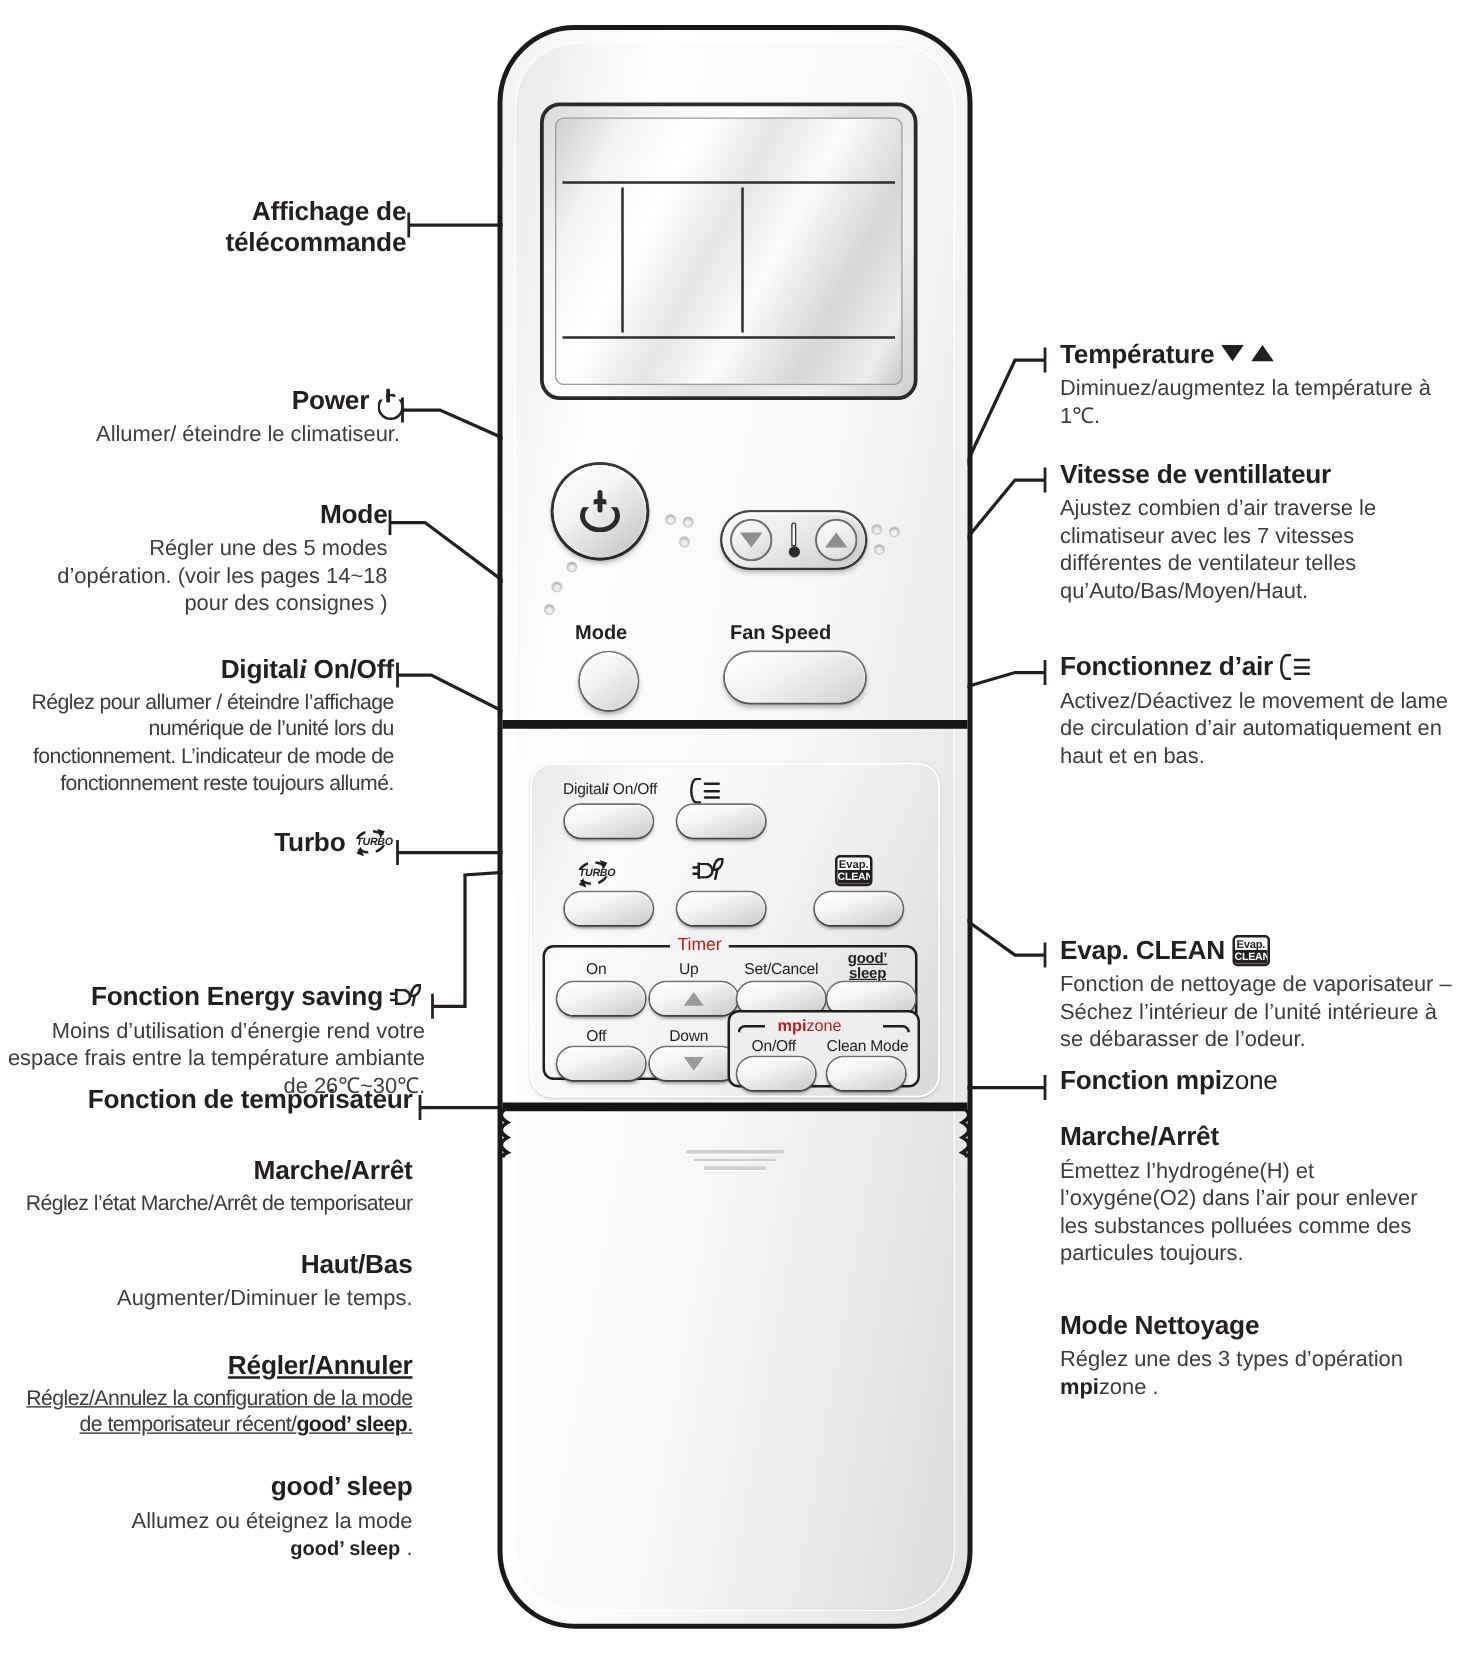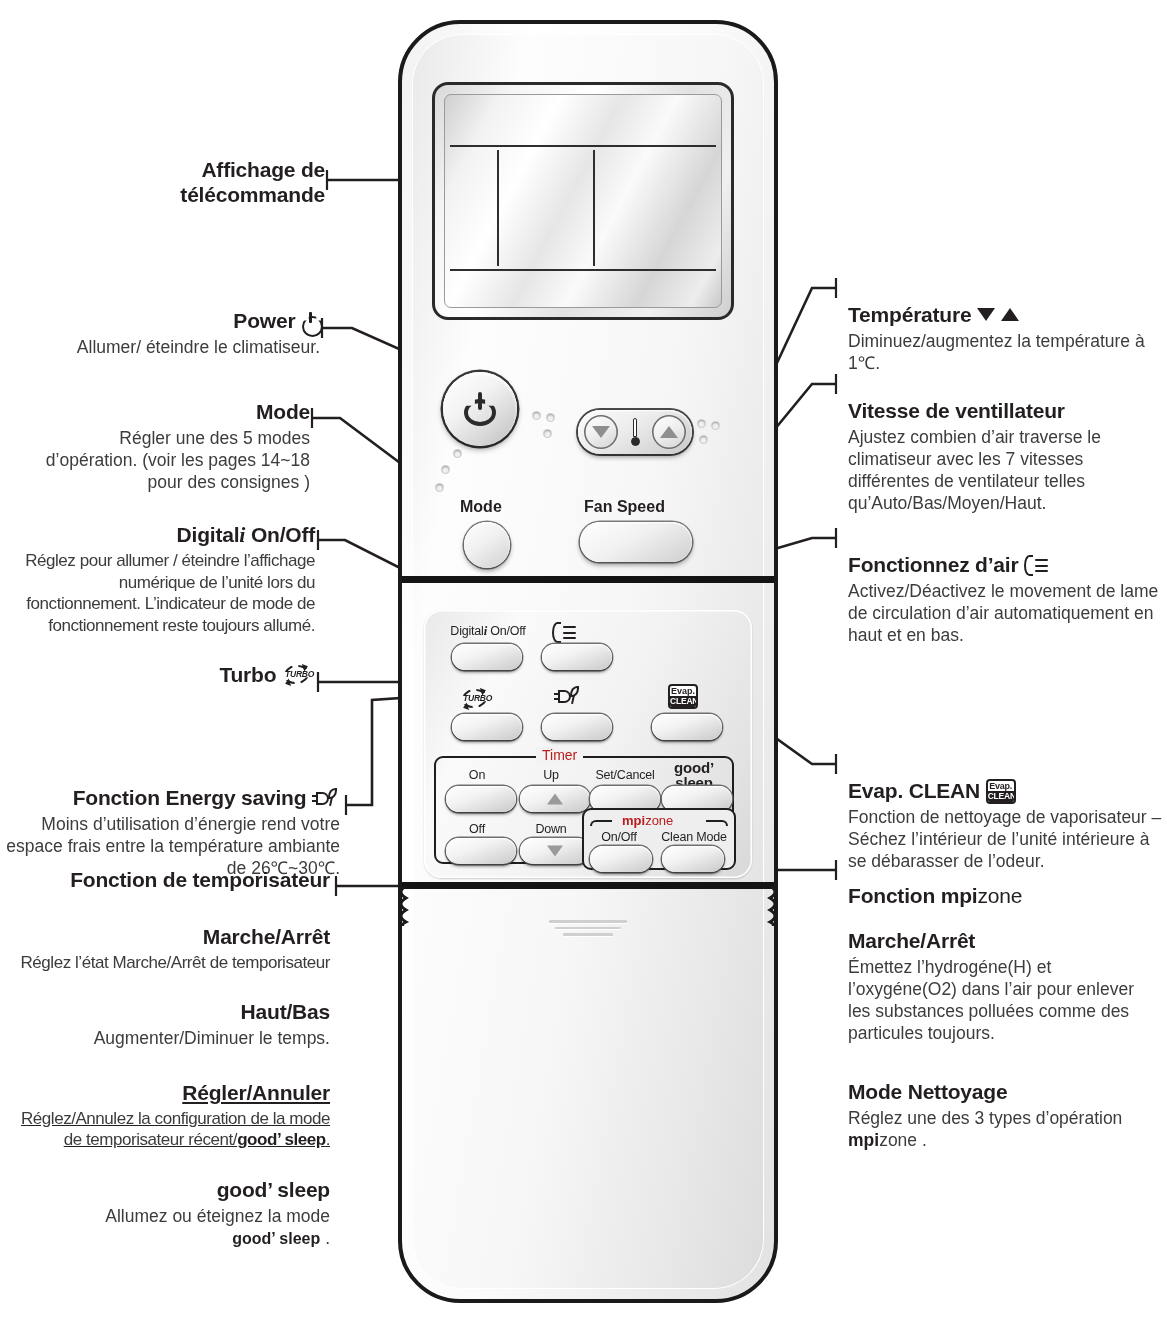--- a/index.html
+++ b/index.html
@@ -17,21 +17,21 @@
   .callout h4 {
     margin:0 0 2px 0;
     font-size:21px; font-weight:bold; line-height:1.18;
     color:#231f20; letter-spacing:-0.2px;
   }
   .callout p {
     margin:0; font-size:17.5px; line-height:1.27;
     color:#3c3c3c; font-weight:400;
   }
   .callout p.narrow { font-size:17px; letter-spacing:-0.45px; }
-  .right { text-align:left;margin-top:31px; }
+  .right { text-align:left; }
   .lefttext { text-align:right; }
   .b { font-weight:bold; color:#231f20; }
 
   
   .ic { display:inline-block; vertical-align:-2px; }
 
   
   .icon-power { width:19px; height:19px; position:relative; vertical-align:-3px; }
   .icon-power::before{
     content:""; position:absolute; left:1px; top:4px; width:17px; height:17px;
@@ -230,21 +230,21 @@
     box-shadow: 0 2.5px 3px rgba(0,0,0,.45), inset 0 1px 1.5px #fff, 0 0 0 1.4px #6f6f6f;
   }
   .sbtn .tri { position:absolute; left:50%; top:50%; transform:translate(-50%,-50%); width:0; height:0; }
   .sbtn .tri.up { border-left:8px solid transparent; border-right:8px solid transparent; border-bottom:11px solid #9a9a9a; }
   .sbtn .tri.dn { border-left:8px solid transparent; border-right:8px solid transparent; border-top:11px solid #9a9a9a; }
 
   .slbl {
     position:absolute; font-size:12.5px; color:#231f20; white-space:nowrap; text-align:center;
     letter-spacing:-0.2px;
   }
-  .slbl.sm { font-size:15px; line-height:1.02; }
+  .slbl.sm { font-size:12px; line-height:1.02;text-decoration:underline; }
 
   
   .groupbox {
     position:absolute; border:2px solid #1e1e1e; border-radius:9px;
   }
   .grouplabel {
     position:absolute; background:#f3f3f3; padding:0 6px;
     font-size:14px; font-weight:400; color:#b91c1c; white-space:nowrap;
   }
   .grouplabel.mpi { font-size:13px; background:#eeeeee; }

